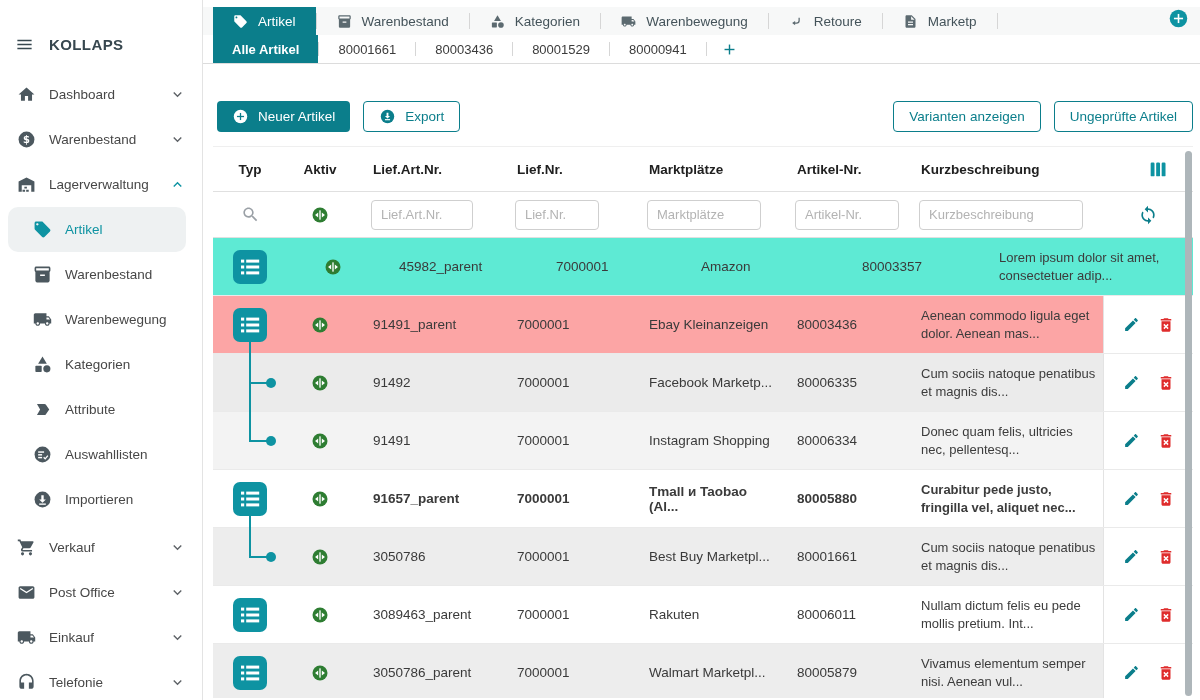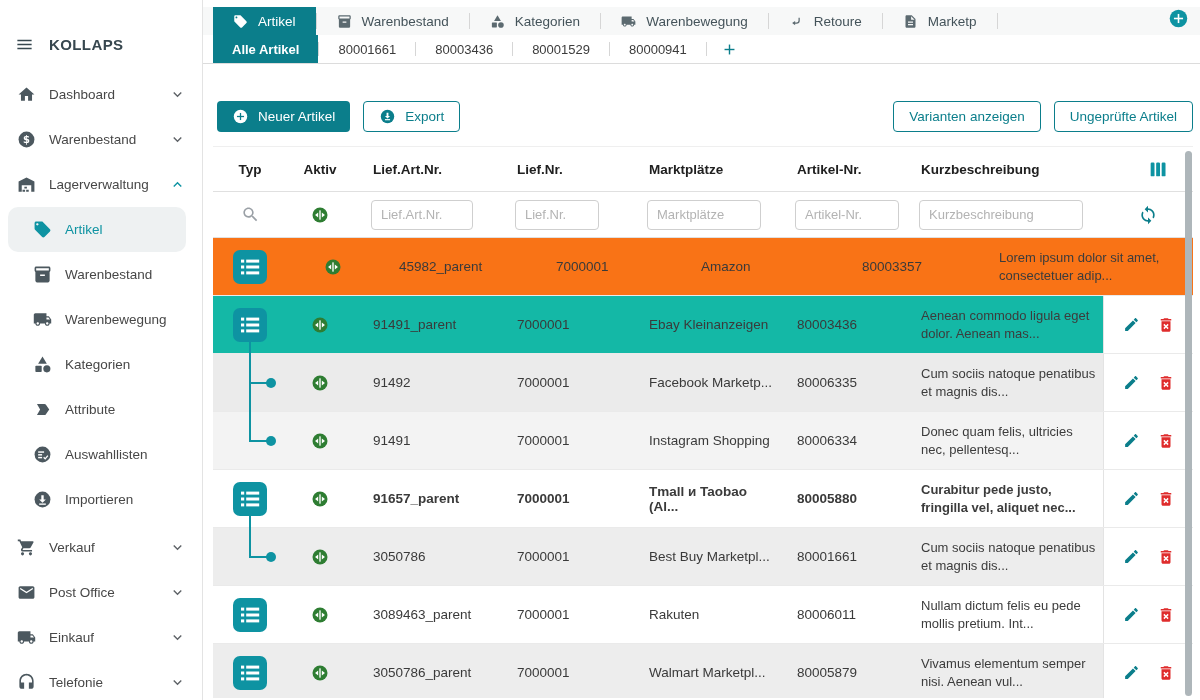--- a/index.html
+++ b/index.html
@@ -461,21 +461,21 @@
           </div>
           <div class="fcell">
             <span class="icon refresh-ic">
               <svg width="20" height="20" viewBox="0 0 24 24" fill="currentColor" xmlns="http://www.w3.org/2000/svg">
                 <path d="M12 4V1L8 5l4 4V6c3.31 0 6 2.69 6 6 0 1.01-.25 1.97-.7 2.8l1.46 1.46C19.54 15.03 20 13.57 20 12c0-4.42-3.58-8-8-8zm0 14c-3.31 0-6-2.69-6-6 0-1.01.25-1.97.7-2.8L5.24 7.74C4.46 8.97 4 10.43 4 12c0 4.42 3.58 8 8 8v3l4-4-4-4v3z"></path>
               </svg>
             </span>
           </div>
         </div>
       <div id="tbody">
-          <div class="grid tr" style="background: #f97316; gap: 13px;">
+          <div class="grid tr" style="background: #5eead4; gap: 13px;">
             <div class="td center cell-typ">
               <span class="icon typ-ic">
                 <svg width="34" height="34" viewBox="0 0 34 34" fill="currentColor" xmlns="http://www.w3.org/2000/svg">
                   <rect width="34" height="34" rx="7" fill="#0e93a2"></rect>
                   <g fill="#fff">
                     <rect x="8" y="9.6" width="3.2" height="3"></rect>
                     <rect x="13.2" y="9.6" width="13" height="3"></rect>
                     <rect x="8" y="15.5" width="3.2" height="3"></rect>
                     <rect x="13.2" y="15.5" width="13" height="3"></rect>
                     <rect x="8" y="21.4" width="3.2" height="3"></rect>
@@ -511,21 +511,21 @@
               </button>
               <button class="act">
                 <span class="icon del-ic">
                   <svg width="18" height="18" viewBox="0 0 24 24" fill="currentColor" xmlns="http://www.w3.org/2000/svg">
                     <path d="M6 19c0 1.1.9 2 2 2h8c1.1 0 2-.9 2-2V7H6v12zm2.46-7.12 1.41-1.41L12 12.59l2.12-2.12 1.41 1.41L13.41 14l2.12 2.12-1.41 1.41L12 15.41l-2.12 2.12-1.41-1.41L10.59 14l-2.13-2.12zM15.5 4l-1-1h-5l-1 1H5v2h14V4z"></path>
                   </svg>
                 </span>
               </button>
             </div>
           </div>
-          <div class="grid tr" style="background: #14b8a6;">
+          <div class="grid tr" style="background: #fca5a5;">
             <div class="td center cell-typ">
               <span class="icon typ-ic">
                 <svg width="34" height="34" viewBox="0 0 34 34" fill="currentColor" xmlns="http://www.w3.org/2000/svg">
                   <rect width="34" height="34" rx="7" fill="#0e93a2"></rect>
                   <g fill="#fff">
                     <rect x="8" y="9.6" width="3.2" height="3"></rect>
                     <rect x="13.2" y="9.6" width="13" height="3"></rect>
                     <rect x="8" y="15.5" width="3.2" height="3"></rect>
                     <rect x="13.2" y="15.5" width="13" height="3"></rect>
                     <rect x="8" y="21.4" width="3.2" height="3"></rect>

